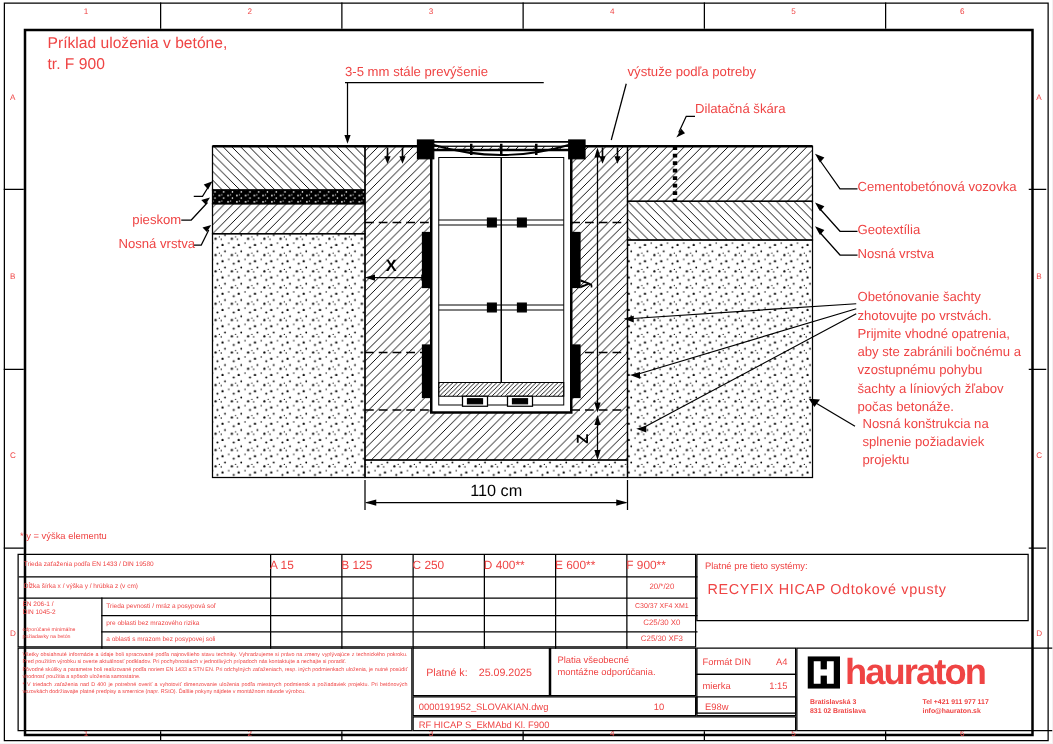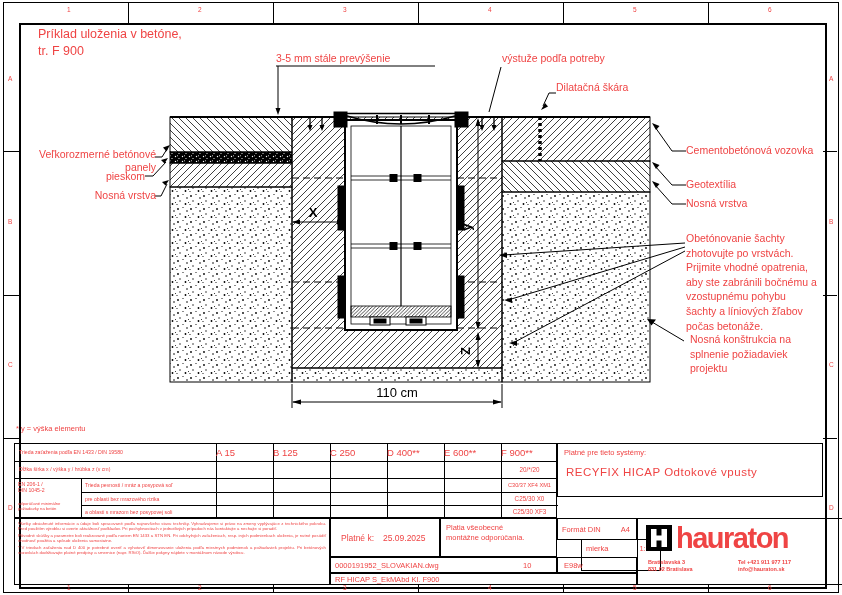--- a/index.html
+++ b/index.html
@@ -219,22 +219,20 @@
       </g>
     </g>
   </svg>
 
   <div class="lbl" style="left:276px;top:52px">3-5 mm stále prevýšenie</div>
   <div class="lbl" style="left:502px;top:52px">výstuže podľa potreby</div>
   <div class="lbl" style="left:556px;top:81px">Dilatačná škára</div>
   <div class="lbl" style="left:686px;top:144px">Cementobetónová vozovka</div>
   <div class="lbl" style="left:686px;top:178px">Geotextília</div>
   <div class="lbl" style="left:686px;top:197px">Nosná vrstva</div>
-  <div class="rlbl pre" style="right:686px;top:148px">Veľkorozmerné betónové
-panely</div>
   <div class="rlbl" style="right:697px;top:170px">pieskom</div>
   <div class="rlbl" style="right:686px;top:189px">Nosná vrstva</div>
   <div class="lbl pre" style="left:686px;top:231px;width:158px;line-height:14.6px">Obetónovanie šachty
 zhotovujte po vrstvách.
 Prijmite vhodné opatrenia,
 aby ste zabránili bočnému a
 vzostupnému pohybu
 šachty a líniových žľabov
 počas betonáže.</div>
   <div class="lbl pre" style="left:690px;top:332px;width:150px;line-height:14.6px">Nosná konštrukcia na
@@ -294,21 +292,21 @@
     <span style="position:absolute;left:52px;top:14px;font-size:8.5px">25.09.2025</span>
   </div>
 
   <div class="box pre" style="left:440px;top:518px;width:117px;height:39px;font-size:7.5px;line-height:9.5px;padding:4px 0 0 5px">Platia všeobecné
 montážne odporúčania.</div>
 
   <div class="box" style="left:557px;top:518px;width:80px;height:22px">
     <span style="position:absolute;left:4px;top:6px;font-size:7.5px">Formát DIN</span>
     <span style="position:absolute;right:6px;top:6px;font-size:7.5px">A4</span>
   </div>
-  <div class="box" style="left:581px;top:539px;width:80px;height:32px">
+  <div class="box" style="left:557px;top:539px;width:80px;height:32px">
     <span style="position:absolute;left:4px;top:4px;font-size:7.5px">mierka</span>
     <span style="position:absolute;right:6px;top:4px;font-size:7.5px">1:15</span>
   </div>
 
   <div class="box" style="left:330px;top:557px;width:227px;height:16px">
     <span style="position:absolute;left:4px;top:3px;font-size:7.5px">0000191952_SLOVAKIAN.dwg</span>
     <span style="position:absolute;left:192px;top:3px;font-size:7.5px">10</span>
   </div>
   <div class="box" style="left:557px;top:557px;width:80px;height:16px">
     <span style="position:absolute;left:6px;top:3px;font-size:7.5px">E98w</span>

